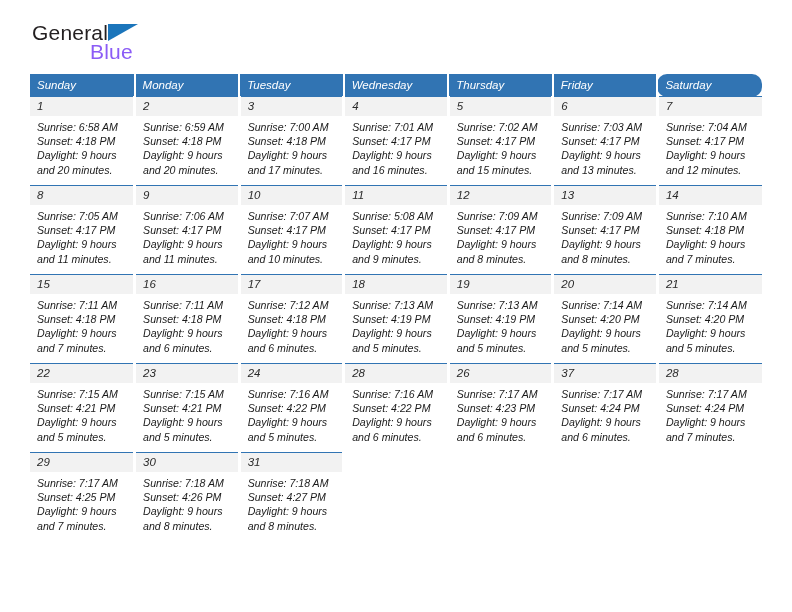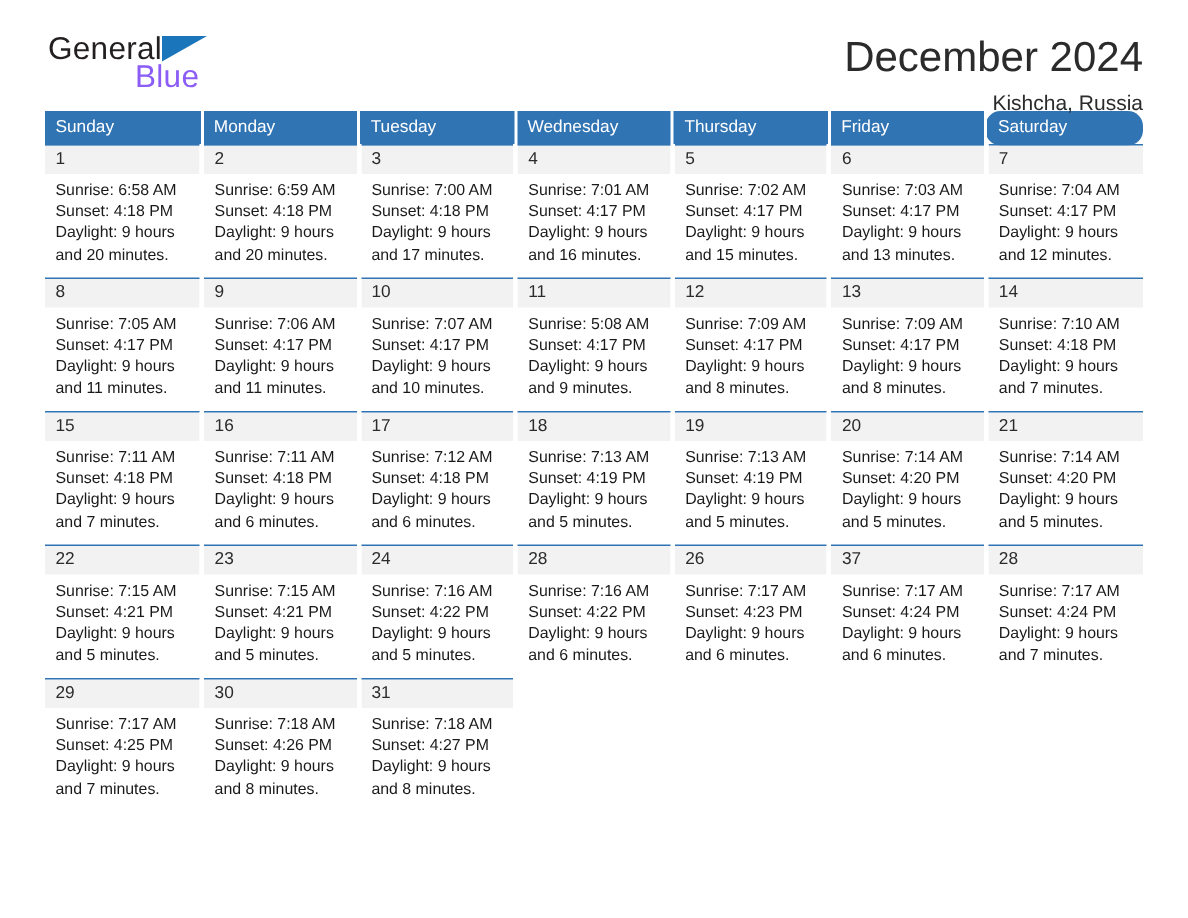--- a/index.html
+++ b/index.html
@@ -80,20 +80,21 @@
     line-height: 18px;
     margin-top: 5px;
     white-space: nowrap;
   }
 
   
   .calendar {
     width: 732px;
     border-collapse: collapse;
     table-layout: fixed;
+    font-style: italic;
   }
   .calendar th {
     background: #3174b3;
     color: #ffffff;
     font-size: 11.5px;
     font-weight: normal;
     text-align: left;
     padding: 5px 0 5px 7px;
     height: 20px;
     box-sizing: border-box;
@@ -138,24 +139,20 @@
 <div class="page">
 
   <div class="header">
 
     <div class="logo">
       <span class="logo-general">General</span>
       <span class="logo-tri"></span>
       <span class="logo-blue">Blue</span>
     </div>
 
-    <div class="title-wrap">
-      <div class="month-title">December 2024</div>
-      <div class="location">Kishcha, Russia</div>
-    </div>
 
   </div>
 
   <table class="calendar">
     <thead>
       <tr>
         <th>Sunday</th>
         <th>Monday</th>
         <th>Tuesday</th>
         <th>Wednesday</th>

